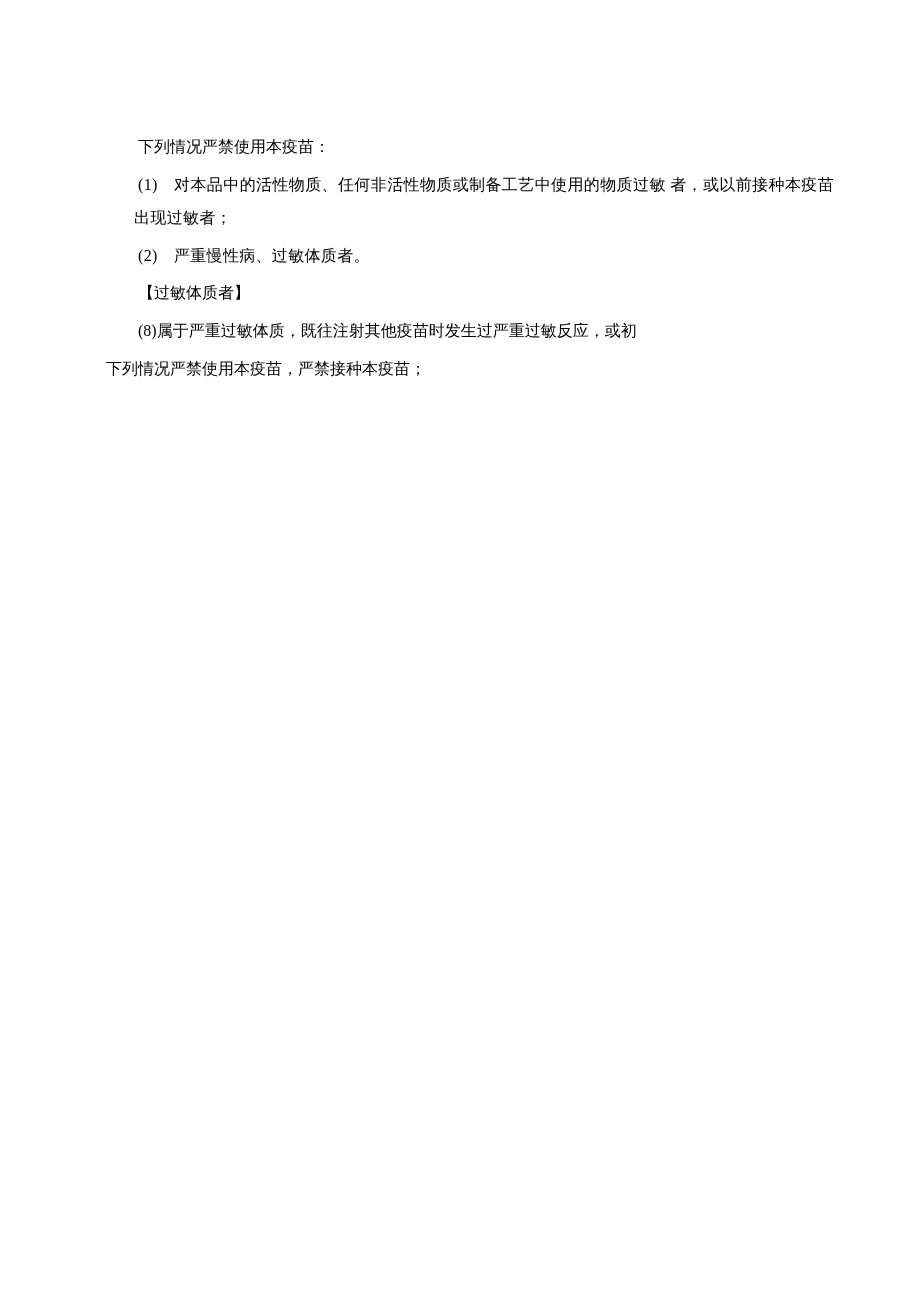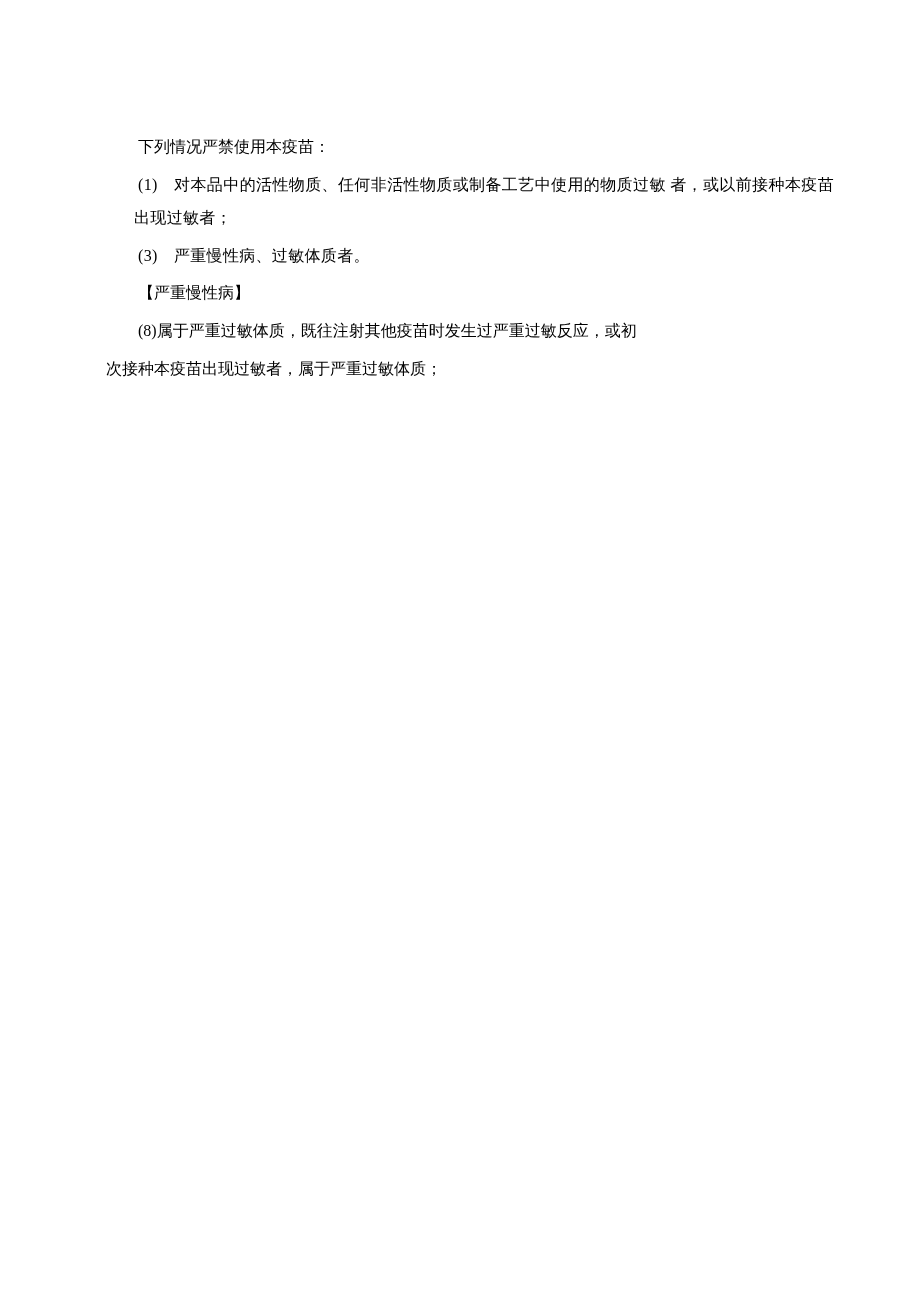--- a/index.html
+++ b/index.html
@@ -40,26 +40,26 @@
 
 <div class="para indent-first">
   <span>下列情况严禁使用本疫苗：</span>
 </div>
 
 <div class="para list-item numbered">
   <span>(1)　对本品中的活性物质、任何非活性物质或制备工艺中使用的物质过敏 者，或以前接种本疫苗出现过敏者；</span>
 </div>
 
 <div class="para list-item numbered">
-  <span>(3)　严重慢性病、过敏体质者。</span>
+  <span>(2)　严重慢性病、过敏体质者。</span>
 </div>
 
 <div class="para indent-first">
-  <span>【严重慢性病】</span>
+  <span>【过敏体质者】</span>
 </div>
 
 <div class="para indent-first">
   <span>(8)属于严重过敏体质，既往注射其他疫苗时发生过严重过敏反应，或初</span>
 </div>
 
 <div class="para no-indent">
-  <span>次接种本疫苗出现过敏者，属于严重过敏体质；</span>
+  <span>下列情况严禁使用本疫苗，严禁接种本疫苗；</span>
 </div>
 
 </body></html>

